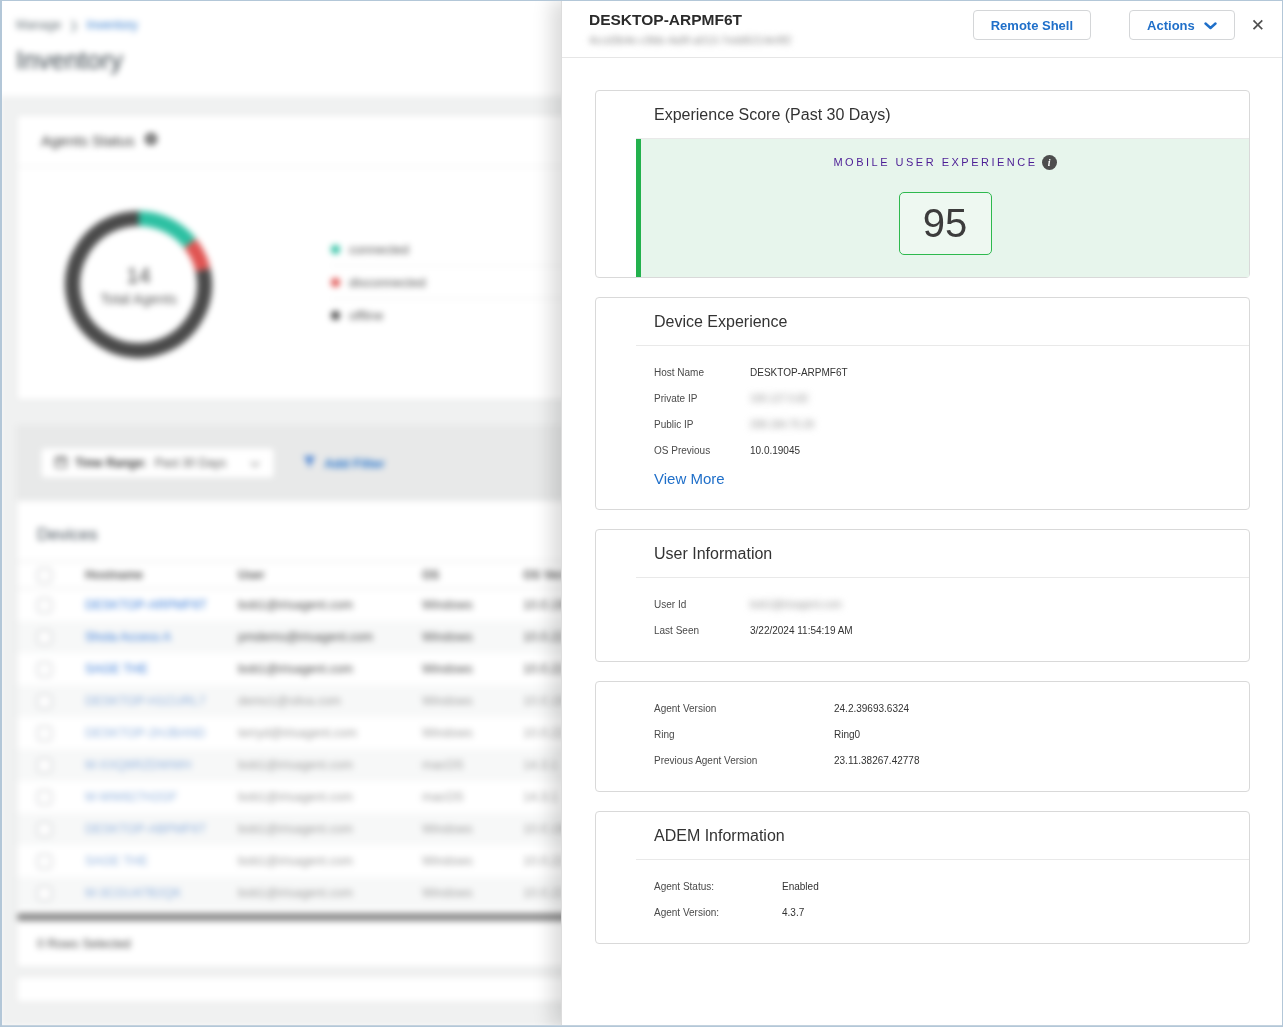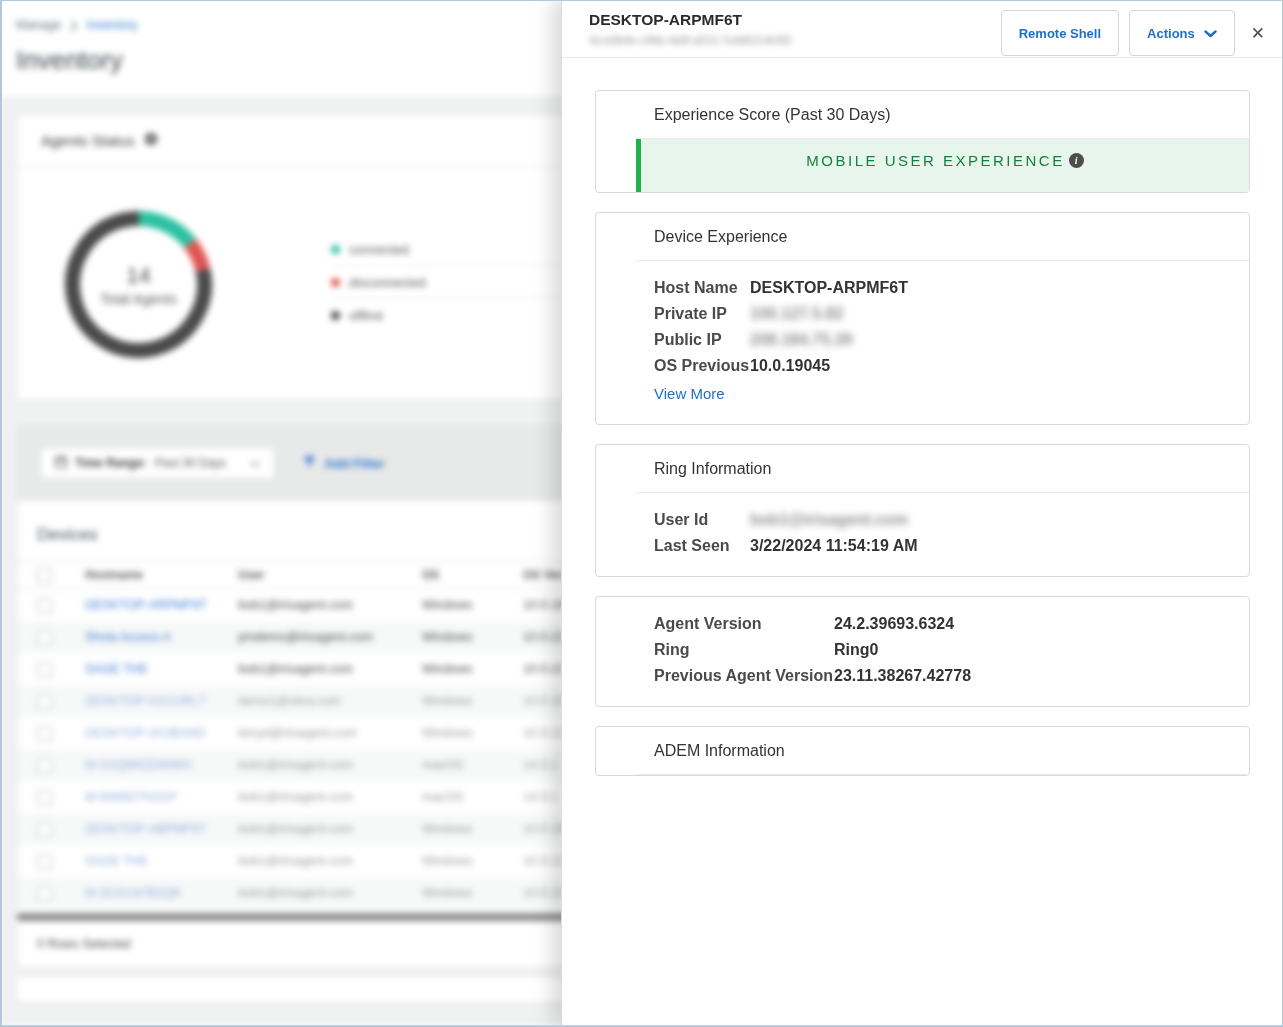--- a/index.html
+++ b/index.html
@@ -58,35 +58,35 @@
   .hscrollbar { height:8px; background:#8c8c8c; border-radius:4px; margin:4px 0 0 0; }
   .rows-selected { font-size:12.5px; color:#4a4a4a; padding:15px 20px 16px 20px; border-top:1px solid #f0f0f0; }
   .footer-strip { margin-top:8px; height:27px; background:#fff; border:1px solid #e0e1e1; border-radius:2px; }
 
   
   .panel { position:absolute; top:0; left:561px; right:0; bottom:0; background:#fff; border-left:1px solid #dcdcdc; box-shadow:-10px 0 18px rgba(0,0,0,0.14); z-index:10; }
   .panel-header { position:relative; height:58px; border-bottom:1px solid #e6e6e6; padding:11px 22px 0 27px; }
   .panel-title { font-size:15.5px; font-weight:700; color:#2b2b2b; }
   .panel-subtitle { font-size:11px; color:#8a8a8a; margin-top:5px; filter:blur(3px); }
   .panel-header-actions { position:absolute; right:18px; top:10px; display:flex; align-items:center; gap:10px; }
-  .btn { height:46px; border:1px solid #d4d6d8; border-radius:4px; background:#fff; color:#1f6fc9; font-size:13px; font-weight:700; font-family:"Liberation Sans",sans-serif; padding:0 17px; display:inline-flex; align-items:center; gap:9px; cursor:pointer; }
+  .btn { height:30px; border:1px solid #d4d6d8; border-radius:4px; background:#fff; color:#1f6fc9; font-size:13px; font-weight:700; font-family:"Liberation Sans",sans-serif; padding:0 17px; display:inline-flex; align-items:center; gap:9px; cursor:pointer;margin-left:28px; }
   .close-x { font-size:17px; color:#4f4f4f; margin-left:6px; cursor:pointer; line-height:1; }
 
   .panel-body { padding:32px 33px 20px 33px; }
   .pcard { border:1px solid #d9d9d9; border-radius:4px; margin-bottom:19px; background:#fff;padding-left:40px; }
   .pcard-header { padding:15px 18px 14px 18px; font-size:16px; color:#333; border-bottom:1px solid #e9e9e9; }
   .pcard-body { padding:14px 18px 17px 18px; }
 
   .exp-body { background:#e7f5ec; border-left:5px solid #23b14d; padding:13px 0 22px 0; text-align:center; }
   .exp-metric { display:inline-flex; align-items:center; gap:4px; }
-  .exp-metric-label { font-size:15px; letter-spacing:2.5px; color:#15803d; }
+  .exp-metric-label { font-size:11px; letter-spacing:2.5px; color:#4c1d95; }
   .info-icon { width:15px; height:15px; border-radius:50%; background:#4d4d4d; color:#fff; font-size:10px; font-family:"Liberation Serif",serif; font-style:italic; font-weight:700; display:inline-flex; align-items:center; justify-content:center; }
   .score-box { margin:22px auto 0 auto; width:93px; height:63px; border:1.5px solid #2eb94e; border-radius:5px; background:#eef8f1; display:flex; align-items:center; justify-content:center; font-size:40px; color:#3c3c3c; }
 
-  .info-row { display:flex; line-height:26px; font-size:16px;font-weight:bold; }
+  .info-row { display:flex; line-height:26px; font-size:10px; }
   .info-label { flex:0 0 auto; color:#4a4a4a; }
   .info-value { color:#333; }
   .w96 .info-label { width:96px; }
   .w180 .info-label { width:180px; }
   .w128 .info-label { width:128px; }
   .redacted { color:#8e8e8e; filter:blur(3.5px); }
   .view-more { display:inline-block; margin-top:2px; font-size:15px; color:#1f6fc9; line-height:26px; cursor:pointer; }
 
   .chev-svg { display:inline-block; }
 </style>
@@ -286,20 +286,21 @@
 
   <div class="panel-body">
 
     <div class="pcard">
       <div class="pcard-header">Experience Score (Past 30 Days)</div>
       <div class="exp-body">
         <span class="exp-metric">
           <span class="exp-metric-label">MOBILE USER EXPERIENCE</span>
           <span class="info-icon">i</span>
         </span>
+        <div class="score-box">95</div>
       </div>
     </div>
 
     <div class="pcard">
       <div class="pcard-header">Device Experience</div>
       <div class="pcard-body w96">
         <div class="info-row">
           <span class="info-label">Host Name</span>
           <span class="info-value">DESKTOP-ARPMF6T</span>
         </div>
@@ -313,21 +314,21 @@
         </div>
         <div class="info-row">
           <span class="info-label">OS Previous</span>
           <span class="info-value">10.0.19045</span>
         </div>
         <span class="view-more">View More</span>
       </div>
     </div>
 
     <div class="pcard">
-      <div class="pcard-header">Ring Information</div>
+      <div class="pcard-header">User Information</div>
       <div class="pcard-body w96">
         <div class="info-row">
           <span class="info-label">User Id</span>
           <span class="info-value redacted">bob1@irisagent.com</span>
         </div>
         <div class="info-row">
           <span class="info-label">Last Seen</span>
           <span class="info-value">3/22/2024 11:54:19 AM</span>
         </div>
       </div>
@@ -345,18 +346,28 @@
         </div>
         <div class="info-row">
           <span class="info-label">Previous Agent Version</span>
           <span class="info-value">23.11.38267.42778</span>
         </div>
       </div>
     </div>
 
     <div class="pcard">
       <div class="pcard-header">ADEM Information</div>
+      <div class="pcard-body w128">
+        <div class="info-row">
+          <span class="info-label">Agent Status:</span>
+          <span class="info-value">Enabled</span>
+        </div>
+        <div class="info-row">
+          <span class="info-label">Agent Version:</span>
+          <span class="info-value">4.3.7</span>
+        </div>
+      </div>
     </div>
 
   </div>
 </div>
 
 <div class="window-frame"></div>
 
 </body></html>

